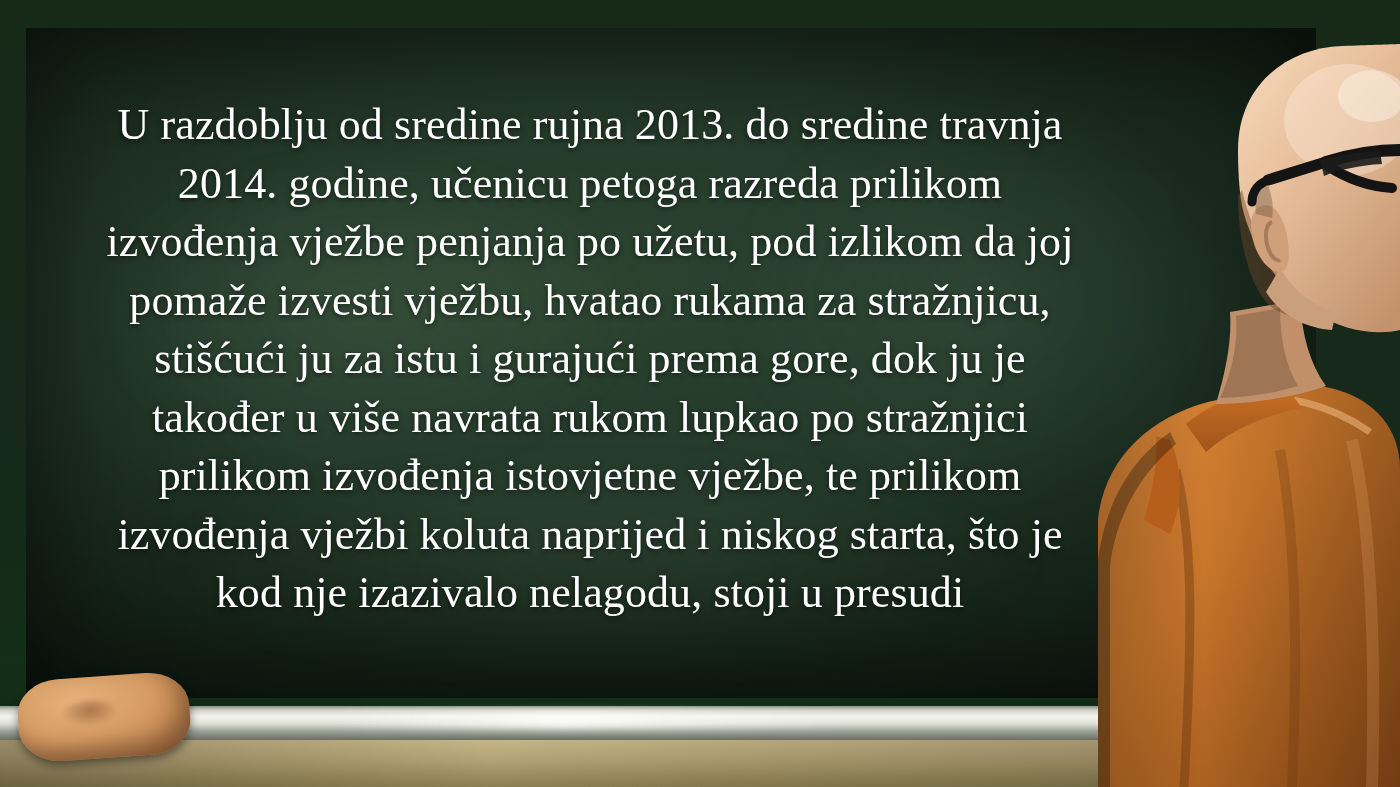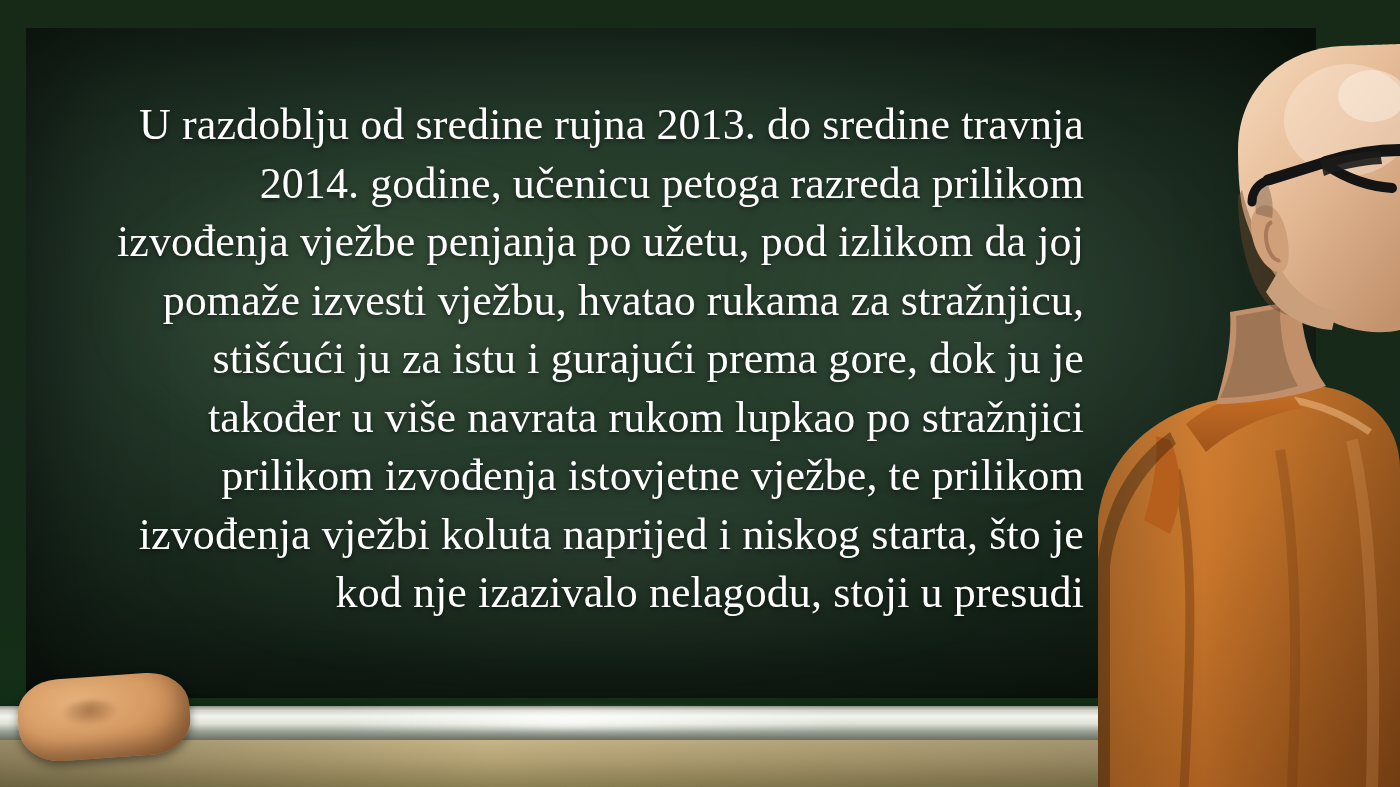--- a/index.html
+++ b/index.html
@@ -146,21 +146,21 @@
     height: 787px;
     overflow: hidden;
   }
 
   
   .caption {
     position: absolute;
     left: 96px;
     top: 96px;
     width: 988px;
-    text-align: right;
+    text-align: center;
     color: #ffffff;
     font-family: "Liberation Serif", serif;
     font-size: 44px;
     line-height: 1.33;
     letter-spacing: 0.1px;
     text-shadow: 0 2px 5px rgba(0,0,0,0.55);
     white-space: pre-wrap;
   }
 </style>
 </head>

